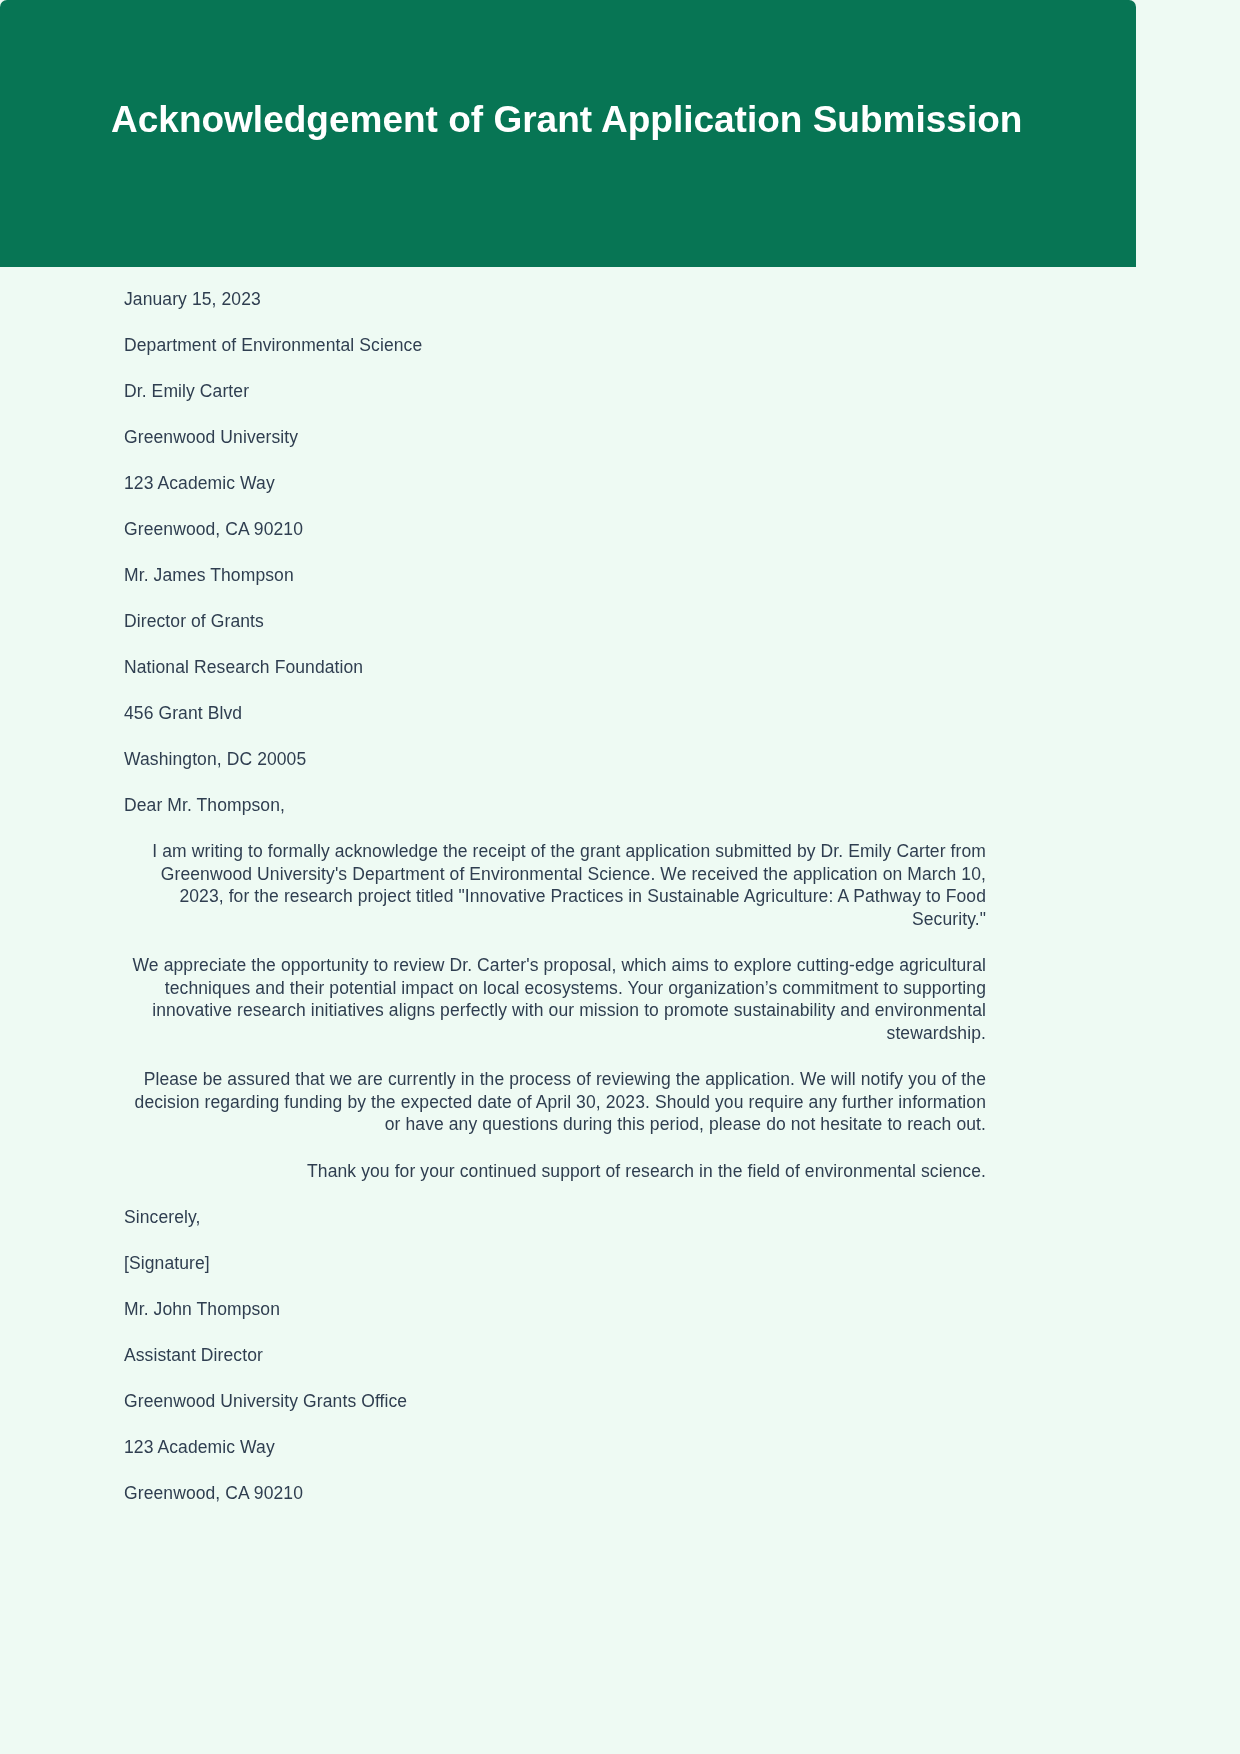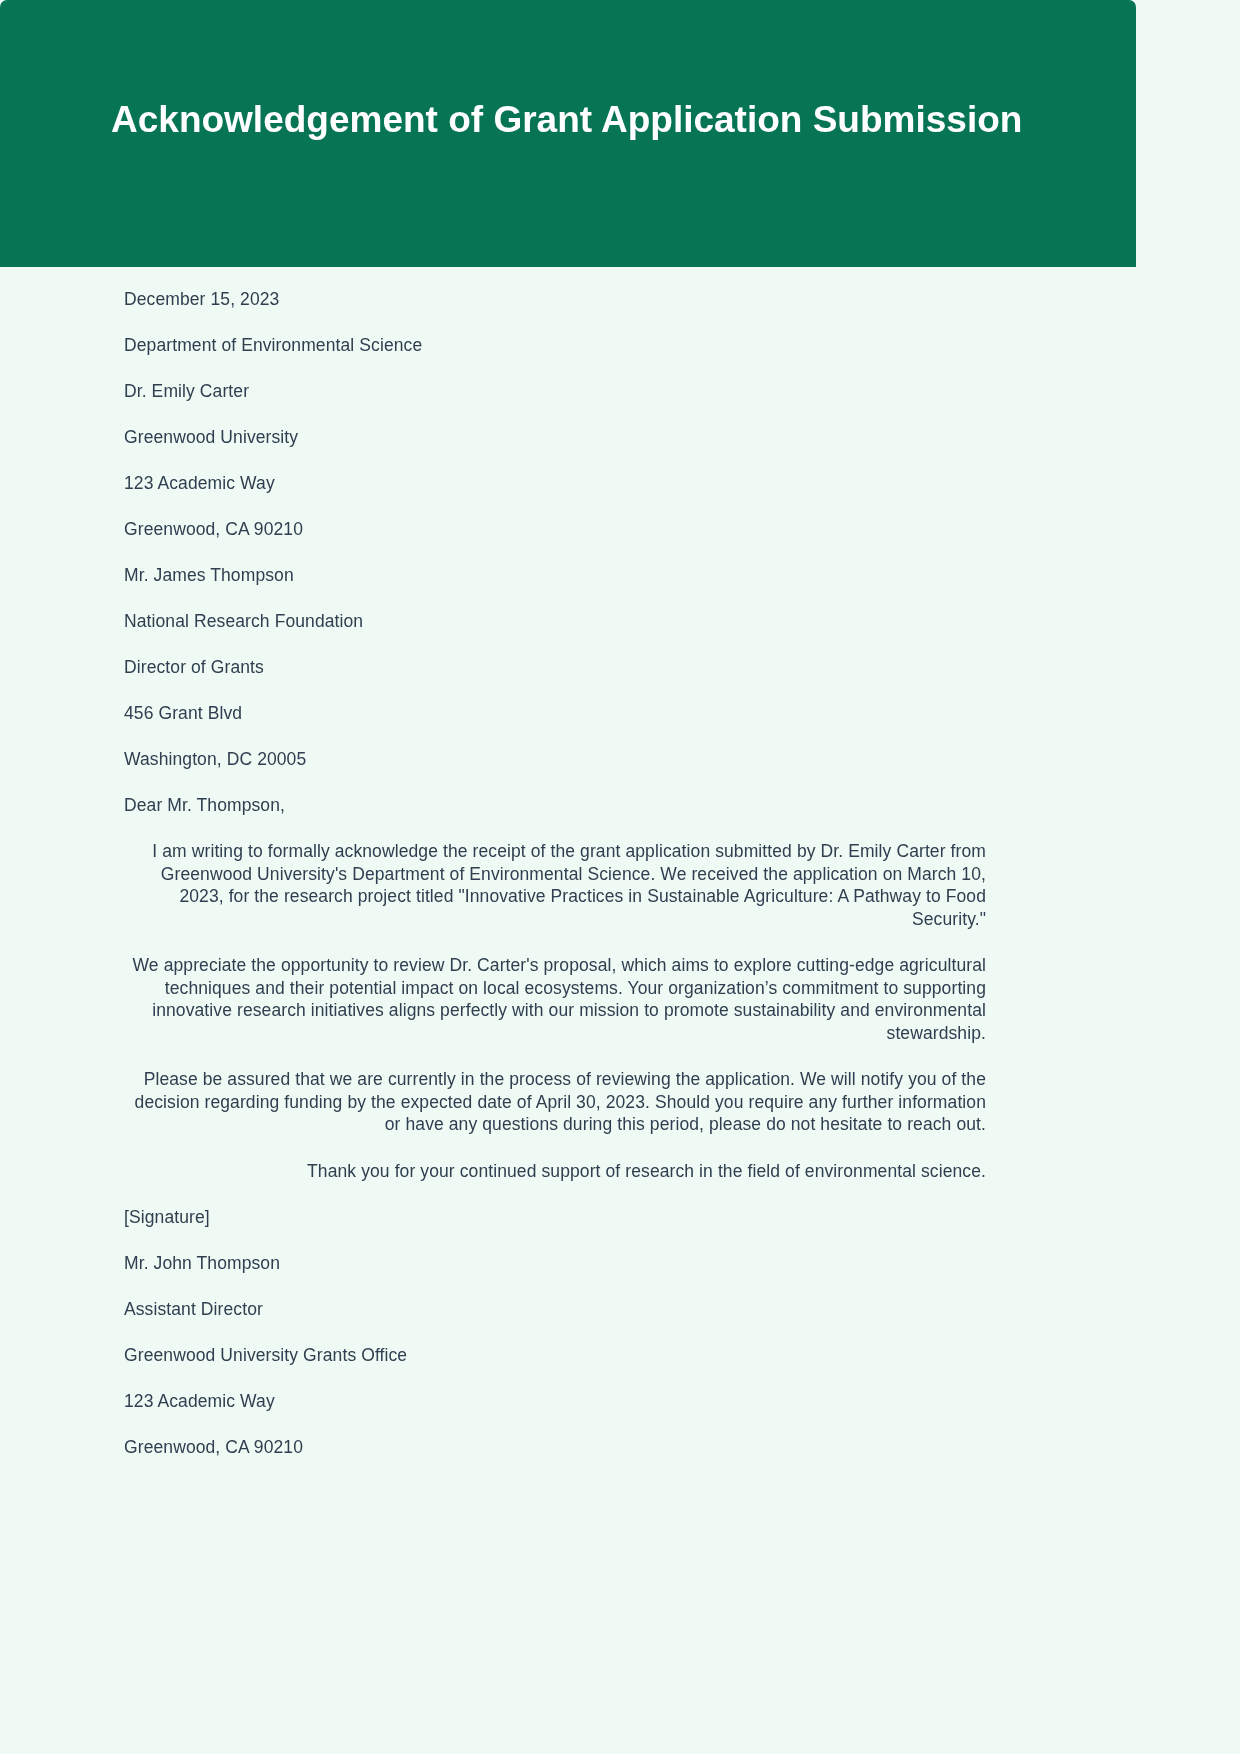--- a/index.html
+++ b/index.html
@@ -78,41 +78,42 @@
 <body>
 
 <div class="page">
 
   <div class="header-band">
     <h1 class="header-title">Acknowledgement of Grant Application Submission</h1>
   </div>
 
   <div class="letter-body">
 
-    <p class="block first">December 15, 2023</p>
+    <p class="block first">January 15, 2023</p>
 
     <p class="block line">Department of Environmental Science</p>
     <p class="block line">Dr. Emily Carter</p>
     <p class="block line">Greenwood University</p>
     <p class="block line">123 Academic Way</p>
     <p class="block line">Greenwood, CA 90210</p>
 
     <p class="block line">Mr. James Thompson</p>
+    <p class="block line">Director of Grants</p>
     <p class="block line">National Research Foundation</p>
-    <p class="block line">Director of Grants</p>
     <p class="block line">456 Grant Blvd</p>
     <p class="block line">Washington, DC 20005</p>
 
     <p class="block line">Dear Mr. Thompson,</p>
 
     <p class="block para">I am writing to formally acknowledge the receipt of the grant application submitted by Dr. Emily Carter from Greenwood University's Department of Environmental Science. We received the application on March 10, 2023, for the research project titled "Innovative Practices in Sustainable Agriculture: A Pathway to Food Security."</p>
     <p class="block para">We appreciate the opportunity to review Dr. Carter's proposal, which aims to explore cutting-edge agricultural techniques and their potential impact on local ecosystems. Your organization’s commitment to supporting innovative research initiatives aligns perfectly with our mission to promote sustainability and environmental stewardship.</p>
     <p class="block para">Please be assured that we are currently in the process of reviewing the application. We will notify you of the decision regarding funding by the expected date of April 30, 2023. Should you require any further information or have any questions during this period, please do not hesitate to reach out.</p>
     <p class="block para">Thank you for your continued support of research in the field of environmental science.</p>
 
+    <p class="block line">Sincerely,</p>
     <p class="block line">[Signature]</p>
 
     <p class="block line">Mr. John Thompson</p>
     <p class="block line">Assistant Director</p>
     <p class="block line">Greenwood University Grants Office</p>
     <p class="block line">123 Academic Way</p>
     <p class="block line">Greenwood, CA 90210</p>
 
     <div class="spacer-bottom"></div>
   </div>

